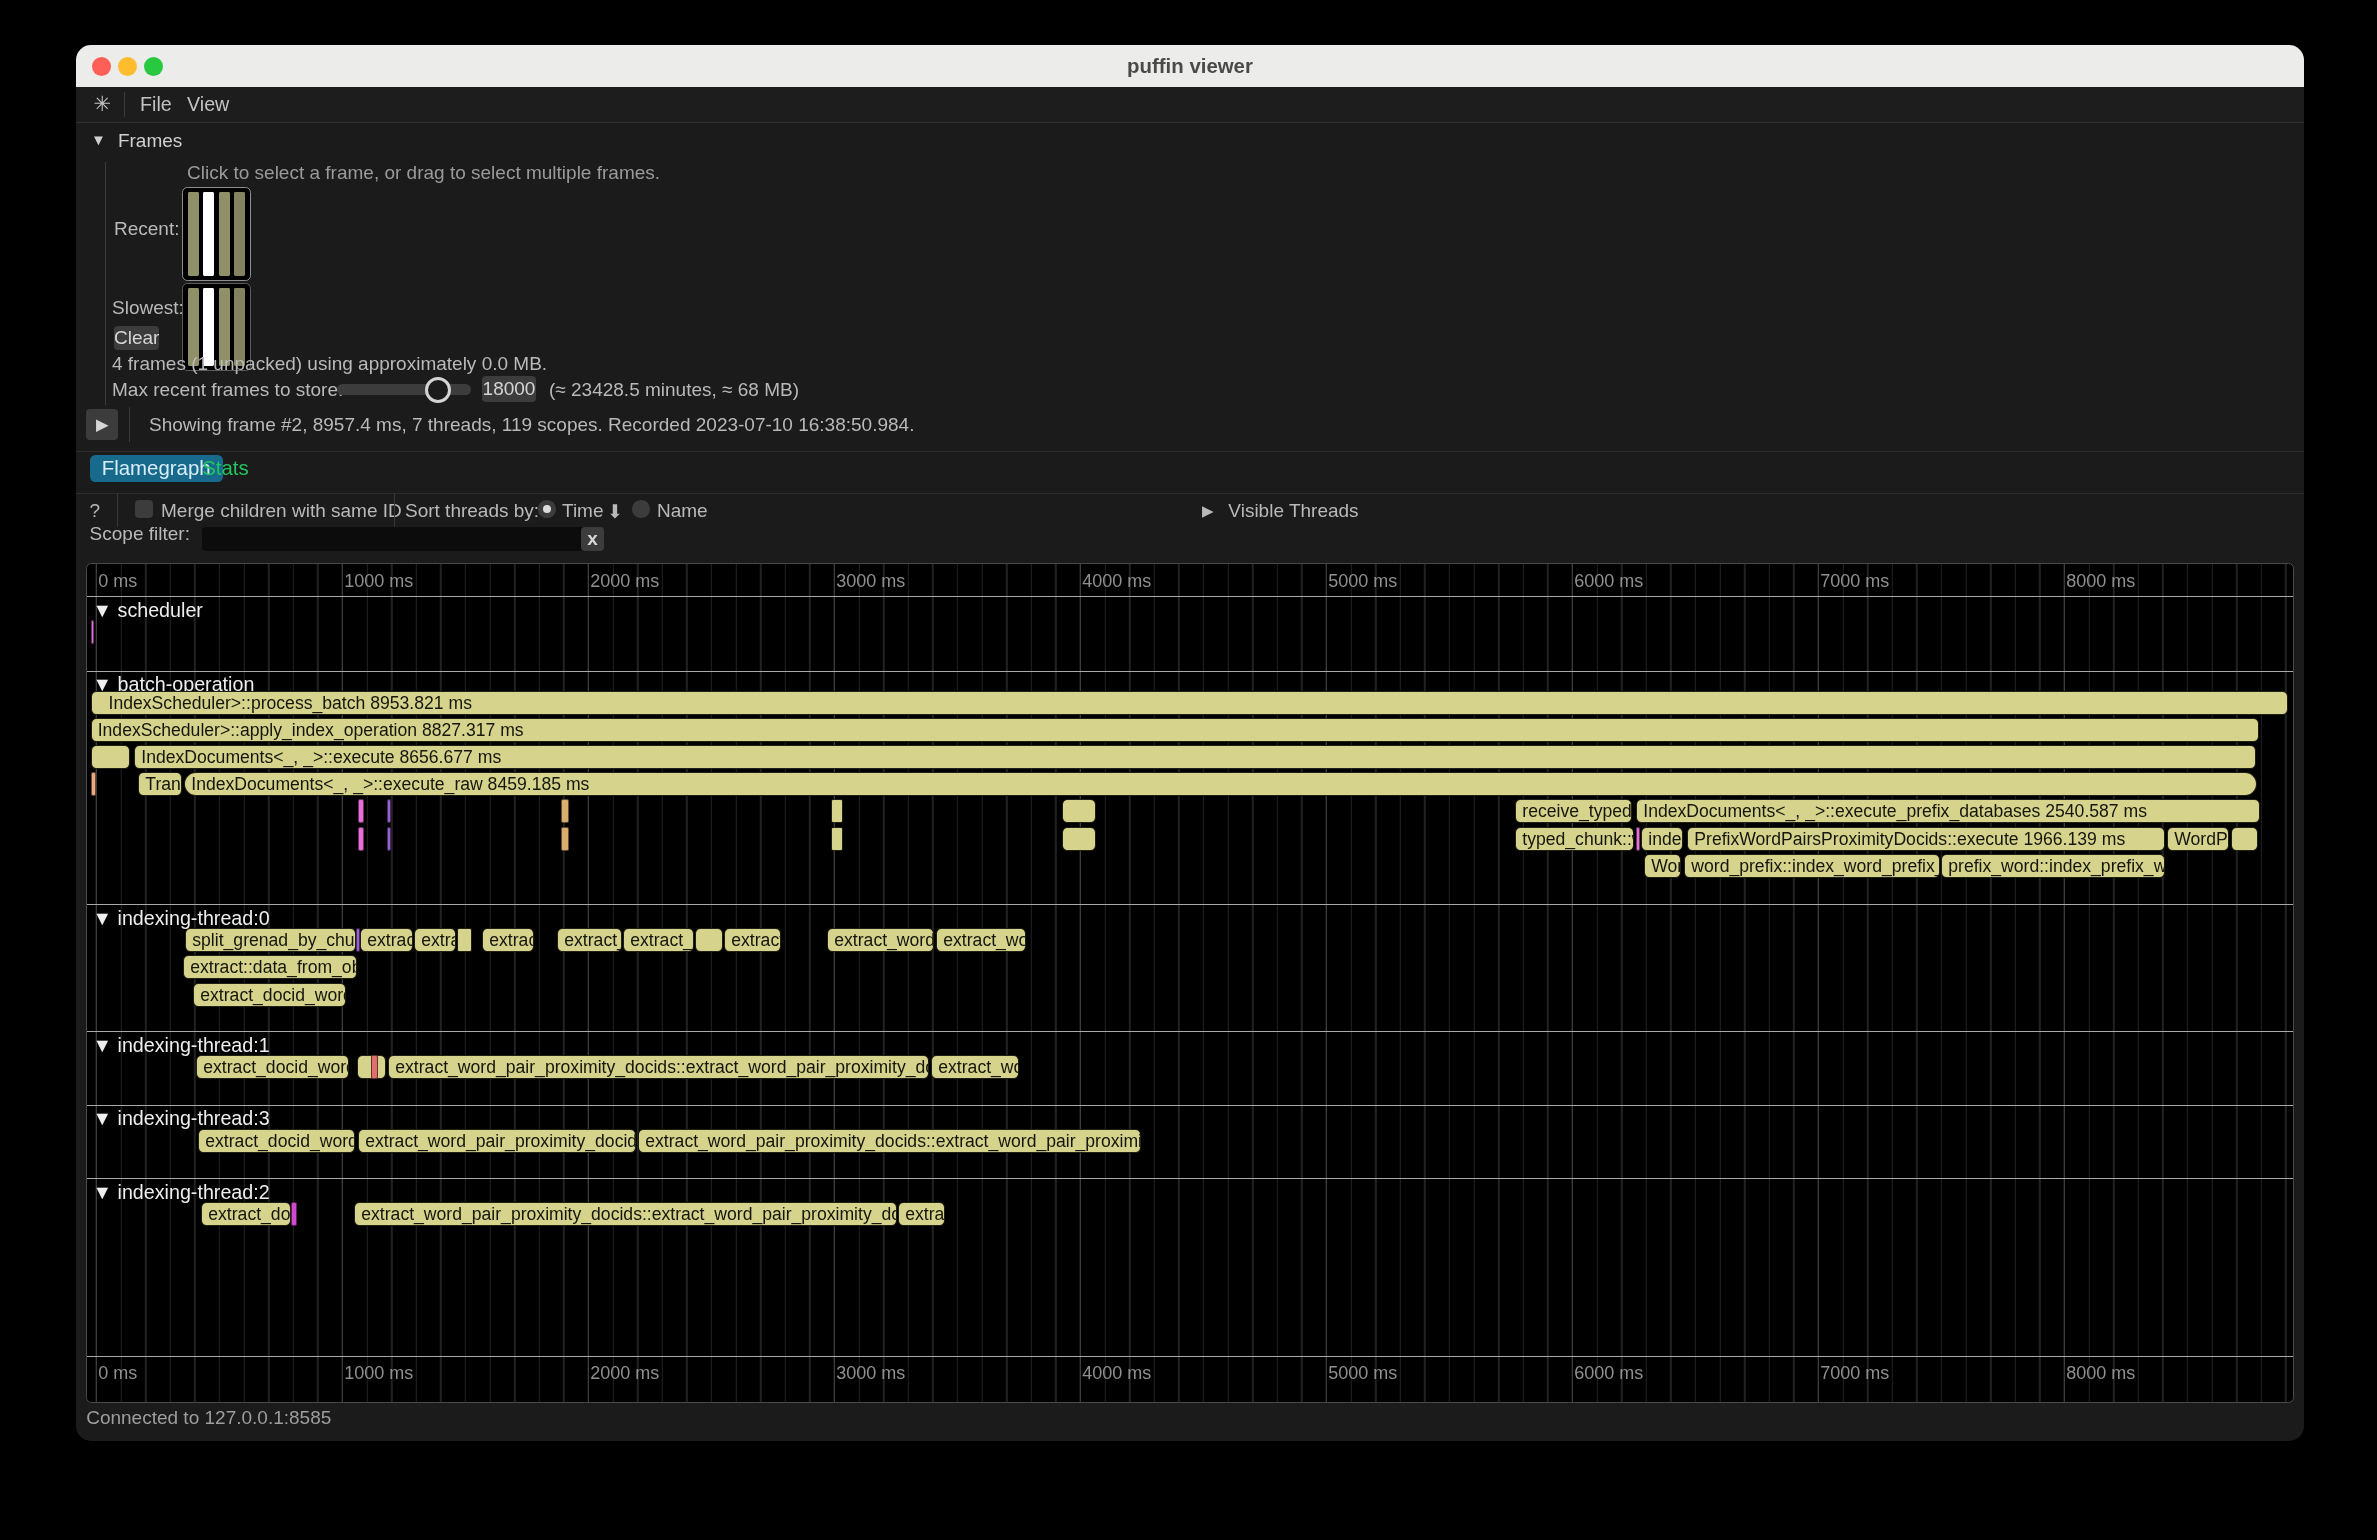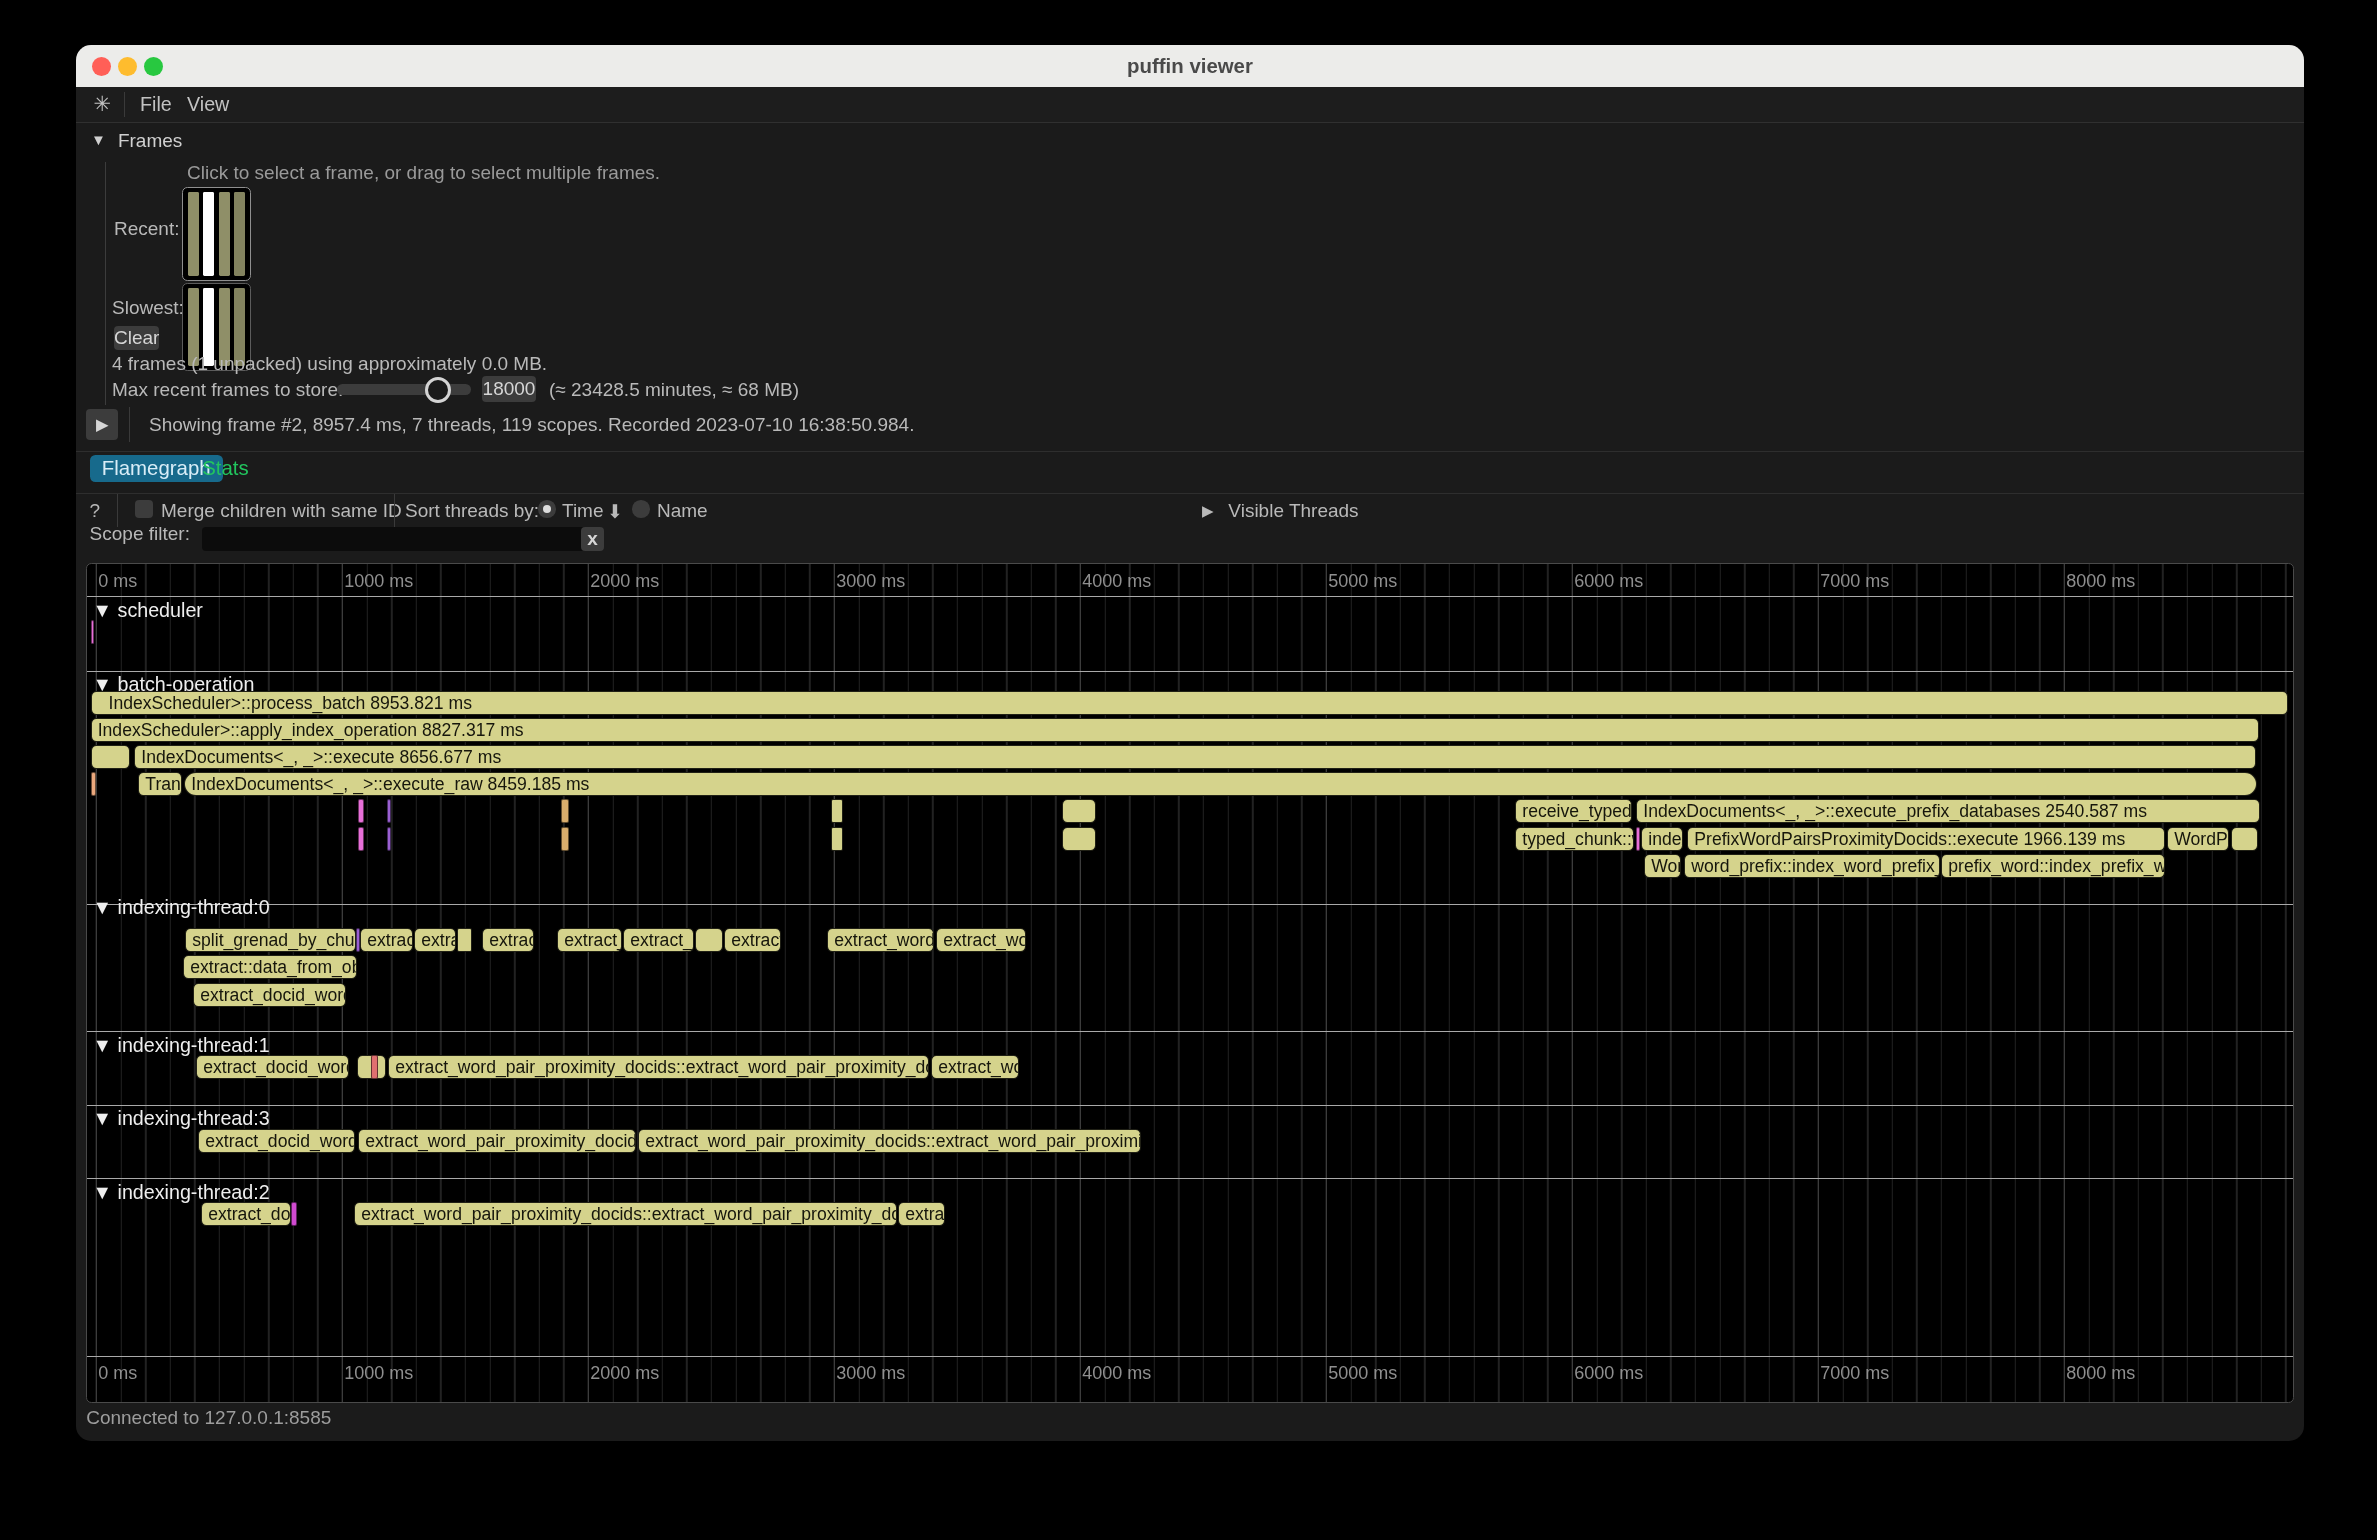--- a/index.html
+++ b/index.html
@@ -173,21 +173,21 @@
       <div class="bar" style="left: 975px; top: 263px; width: 34px;"></div>
       <div class="bar" style="left: 1428px; top: 263px; width: 119px;">typed_chunk::w</div>
       <div class="bar sliver" style="left: 1549px; top: 263px; width: 4.1px; background: rgb(232, 111, 216); border-color: rgba(0, 0, 0, 0.55);"></div>
       <div class="bar" style="left: 1554px; top: 263px; width: 42px;">index</div>
       <div class="bar" style="left: 1600px; top: 263px; width: 478px;">PrefixWordPairsProximityDocids::execute 1966.139 ms</div>
       <div class="bar" style="left: 2080px; top: 263px; width: 62px;">WordPr</div>
       <div class="bar" style="left: 2144px; top: 263px; width: 27px;"></div>
       <div class="bar" style="left: 1557px; top: 290px; width: 37px;">Word</div>
       <div class="bar" style="left: 1597px; top: 290px; width: 256px;">word_prefix::index_word_prefix_</div>
       <div class="bar" style="left: 1854px; top: 290px; width: 224px;">prefix_word::index_prefix_wo</div>
-      <div class="thead" style="left: 5.4px; top: 332px; text-align: right;">▼ indexing-thread:0</div>
+      <div class="thead" style="left: 5.4px; top: 343px; text-align: right;">▼ indexing-thread:0</div>
       <div class="bar" style="left: 98px; top: 364px; width: 171px;">split_grenad_by_chun</div>
       <div class="bar sliver" style="left: 269px; top: 364px; width: 3.4px; background: rgb(154, 95, 210); border-color: rgba(0, 0, 0, 0.55);"></div>
       <div class="bar" style="left: 273px; top: 364px; width: 53px;">extract</div>
       <div class="bar" style="left: 327px; top: 364px; width: 42px;">extra</div>
       <div class="bar sliver" style="left: 370px; top: 364px; width: 15px;"></div>
       <div class="bar" style="left: 395px; top: 364px; width: 52px;">extrac</div>
       <div class="bar" style="left: 470px; top: 364px; width: 65px;">extract_</div>
       <div class="bar" style="left: 536px; top: 364px; width: 71px;">extract_</div>
       <div class="bar" style="left: 608px; top: 364px; width: 28px;"></div>
       <div class="bar" style="left: 637px; top: 364px; width: 57px;">extract</div>

